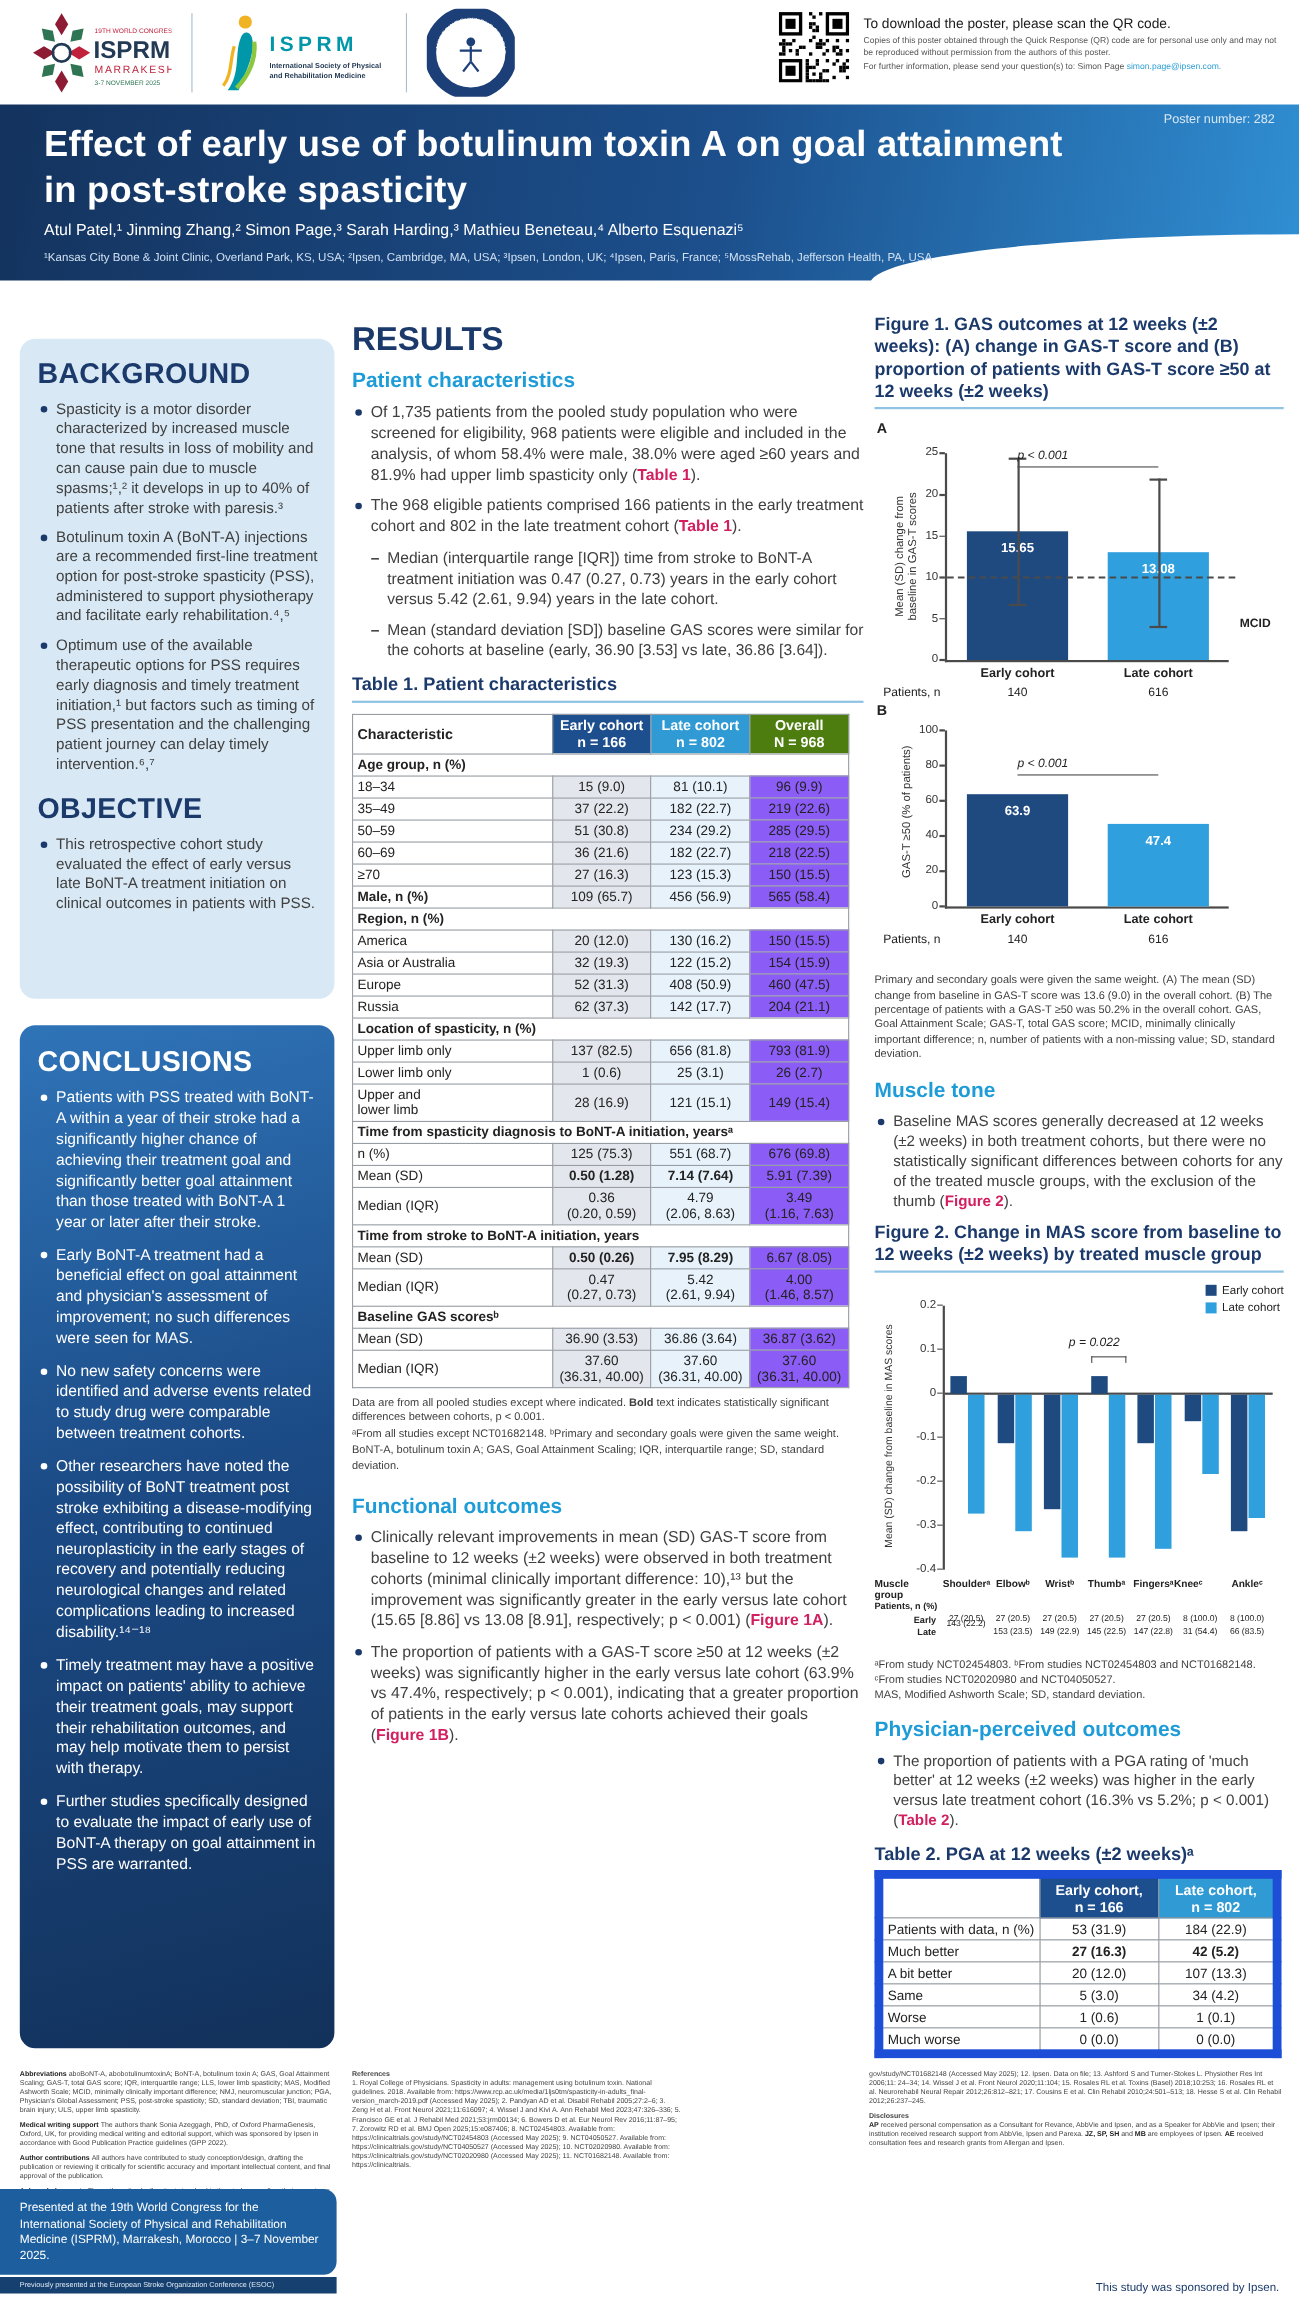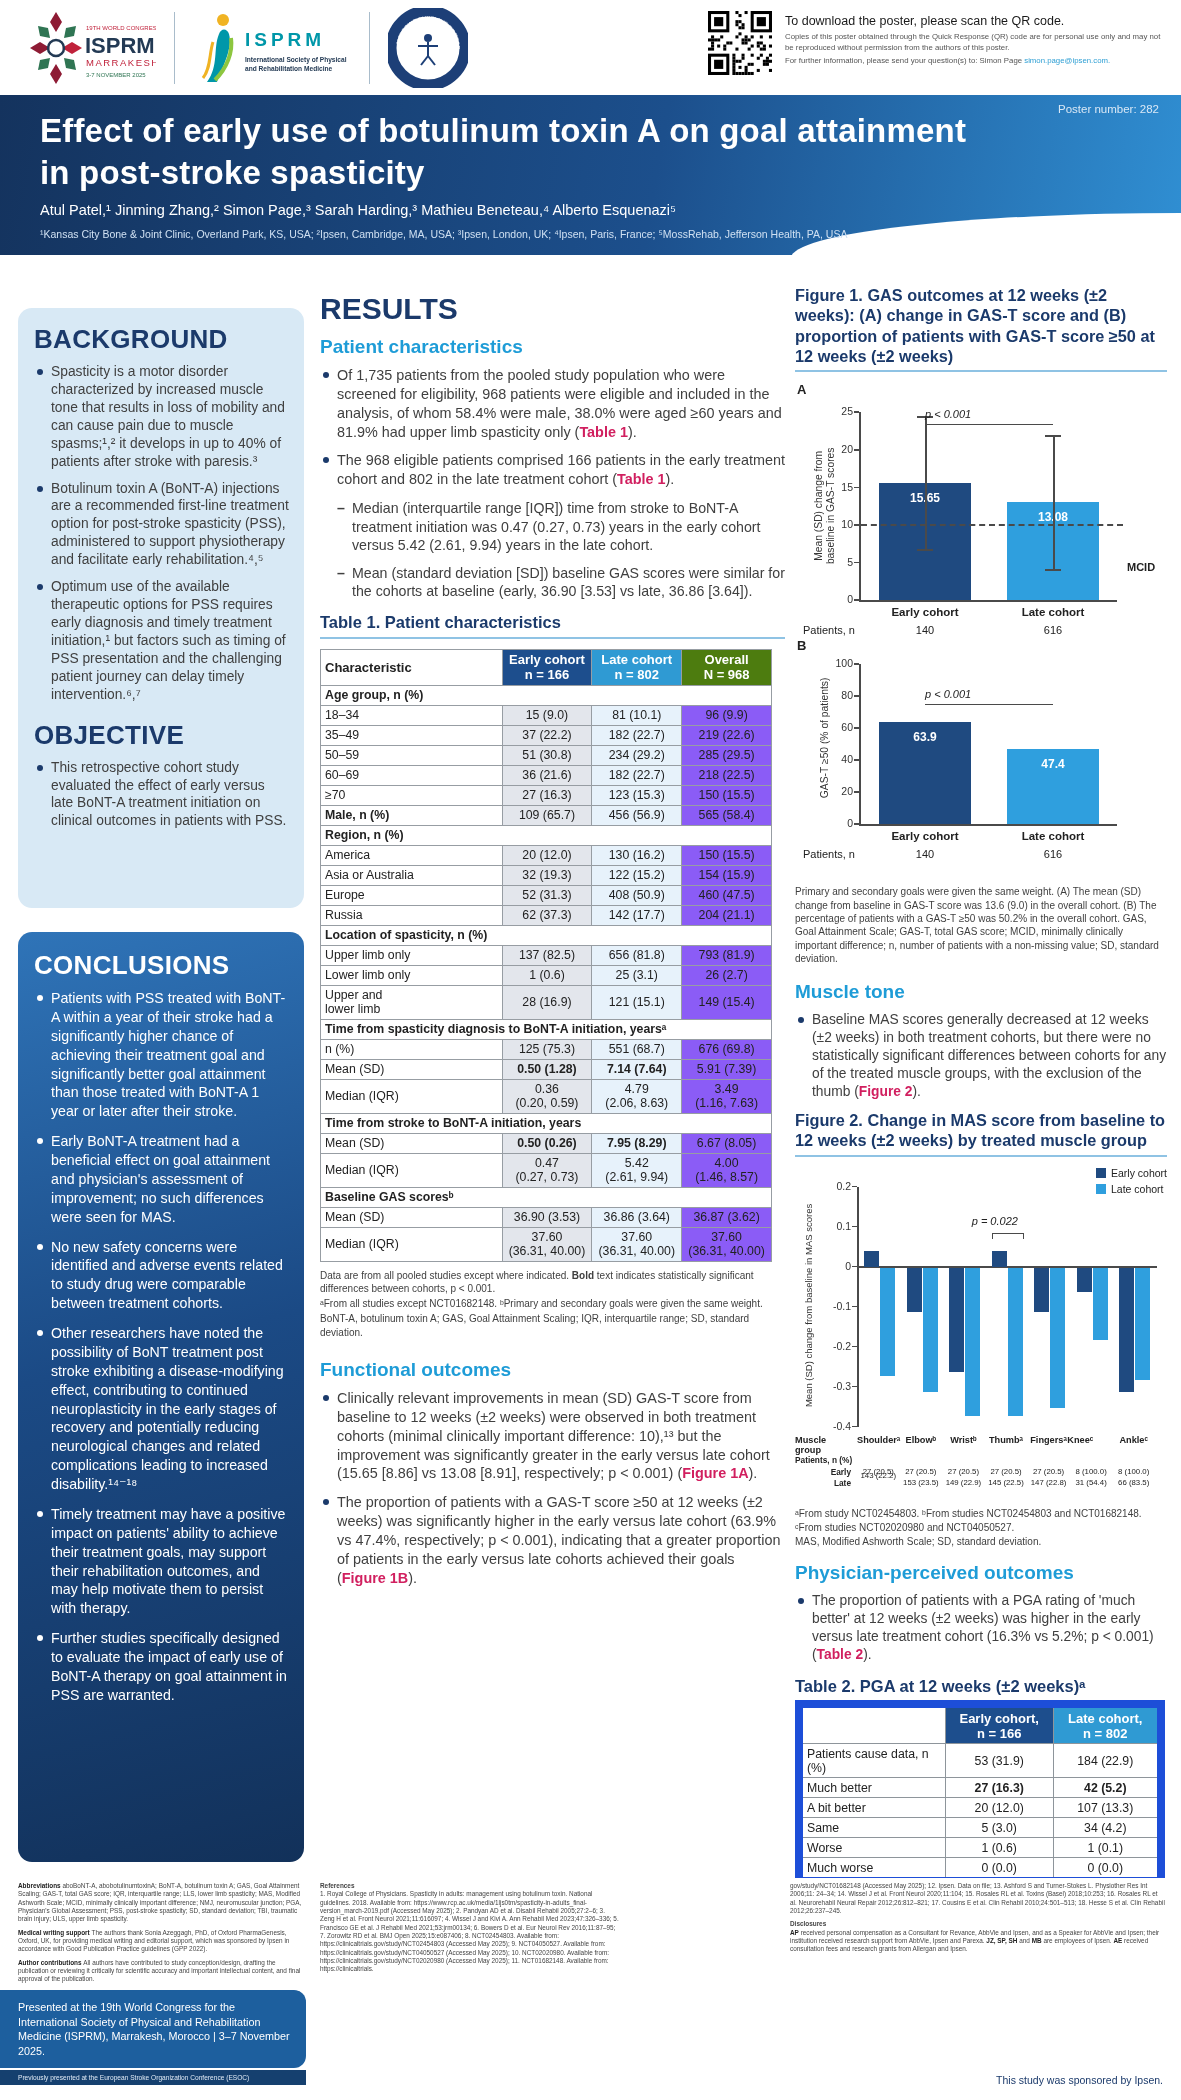--- a/index.html
+++ b/index.html
@@ -674,21 +674,21 @@
           <tr>
         <th class="thc"></th>
         <th class="the">Early cohort,
 n = 166</th>
         <th class="thl">Late cohort,
 n = 802</th>
       </tr>
         </thead>
       <tbody id="table2-body">
           <tr>
-            <td class="lbl">Patients cause data, n (%)</td>
+            <td class="lbl">Patients with data, n (%)</td>
             <td style="text-align: center;">53 (31.9)</td>
             <td style="text-align: center;">184 (22.9)</td>
           </tr>
           <tr>
             <td class="lbl">Much better</td>
             <td class="b" style="text-align: center;">27 (16.3)</td>
             <td class="b" style="text-align: center;">42 (5.2)</td>
           </tr>
           <tr>
             <td class="lbl">A bit better</td>

